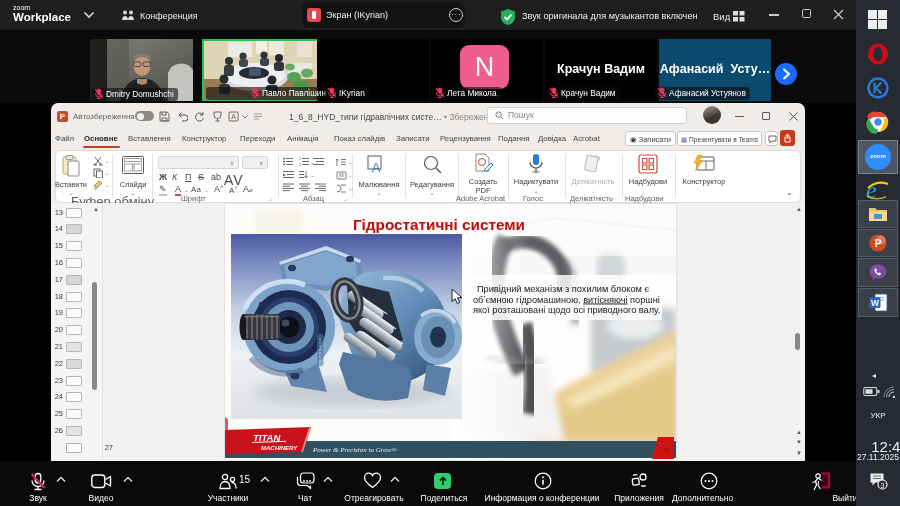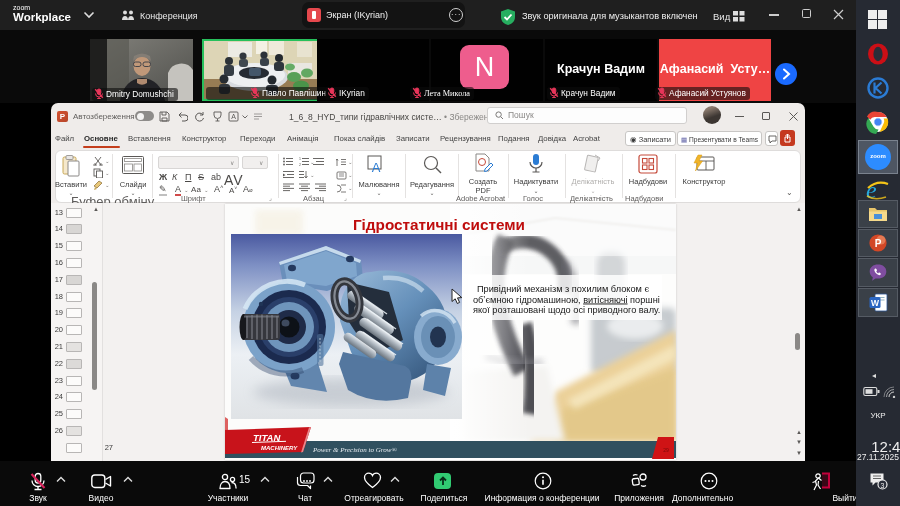--- a/index.html
+++ b/index.html
@@ -111,21 +111,21 @@
   <div class="a" style="left:317px;top:9px;width:112px;height:62px;background:#010101;"></div>
 
   <div class="a" style="left:431px;top:9px;width:112px;height:62px;background:#010101;">
     <div class="a" style="left:29px;top:6px;width:49px;height:44px;background:#ee5d8d;border-radius:9px;color:#fff;font-size:27px;text-align:center;line-height:44px;">N</div>
   </div>
 
   <div class="a" style="left:545px;top:9px;width:112px;height:62px;background:#010101;">
     <div class="a" style="left:0;top:23px;width:112px;text-align:center;color:#fff;font-size:12.5px;font-weight:bold;">Крачун Вадим</div>
   </div>
 
-  <div class="a" style="left:659px;top:9px;width:112px;height:62px;background:#ef4444;">
+  <div class="a" style="left:659px;top:9px;width:112px;height:62px;background:#0c4a6e;">
     <div class="a" style="left:0;top:23px;width:112px;text-align:center;color:#fff;font-size:12.5px;font-weight:bold;white-space:nowrap;">Афанасий&nbsp; Усту…</div>
   </div>
 
   <div class="a" style="left:775px;top:33px;width:22px;height:22px;background:#1a6aff;border-radius:50%;">
     <svg class="a" style="left:7px;top:5px;" width="9" height="12" viewBox="0 0 9 12">
         <path d="M2 1.5 L7 6 L2 10.5" stroke="#fff" stroke-width="2" fill="none" stroke-linecap="round"></path>
       </svg>
   </div>
 </div>
 
@@ -146,21 +146,21 @@
       <path d="M1.2 1.2 L8.8 9.8" stroke="#e8365a" stroke-width="1.4"></path>
     </svg>Павло Павлішин</div>
 <div class="lbl" style="left:325px;top:87px;"><svg width="10" height="11" viewBox="0 0 10 11">
       <g stroke="#e8365a" stroke-width="1" fill="none">
         <rect x="3.2" y="1" width="3.6" height="5.5" rx="1.8" fill="#e8365a"></rect>
         <path d="M1.5 5.5 a3.5 3.5 0 0 0 7 0"></path>
         <path d="M5 9 v1.5 M3.2 10.5 h3.6"></path>
       </g>
       <path d="M1.2 1.2 L8.8 9.8" stroke="#e8365a" stroke-width="1.4"></path>
     </svg>IKyrian</div>
-<div class="lbl" style="left:410px;top:87px;font-family:Liberation Serif, serif;"><svg width="10" height="11" viewBox="0 0 10 11">
+<div class="lbl" style="left:433px;top:87px;"><svg width="10" height="11" viewBox="0 0 10 11">
       <g stroke="#e8365a" stroke-width="1" fill="none">
         <rect x="3.2" y="1" width="3.6" height="5.5" rx="1.8" fill="#e8365a"></rect>
         <path d="M1.5 5.5 a3.5 3.5 0 0 0 7 0"></path>
         <path d="M5 9 v1.5 M3.2 10.5 h3.6"></path>
       </g>
       <path d="M1.2 1.2 L8.8 9.8" stroke="#e8365a" stroke-width="1.4"></path>
     </svg>Лета Микола</div>
 <div class="lbl" style="left:547px;top:87px;"><svg width="10" height="11" viewBox="0 0 10 11">
       <g stroke="#e8365a" stroke-width="1" fill="none">
         <rect x="3.2" y="1" width="3.6" height="5.5" rx="1.8" fill="#e8365a"></rect>

